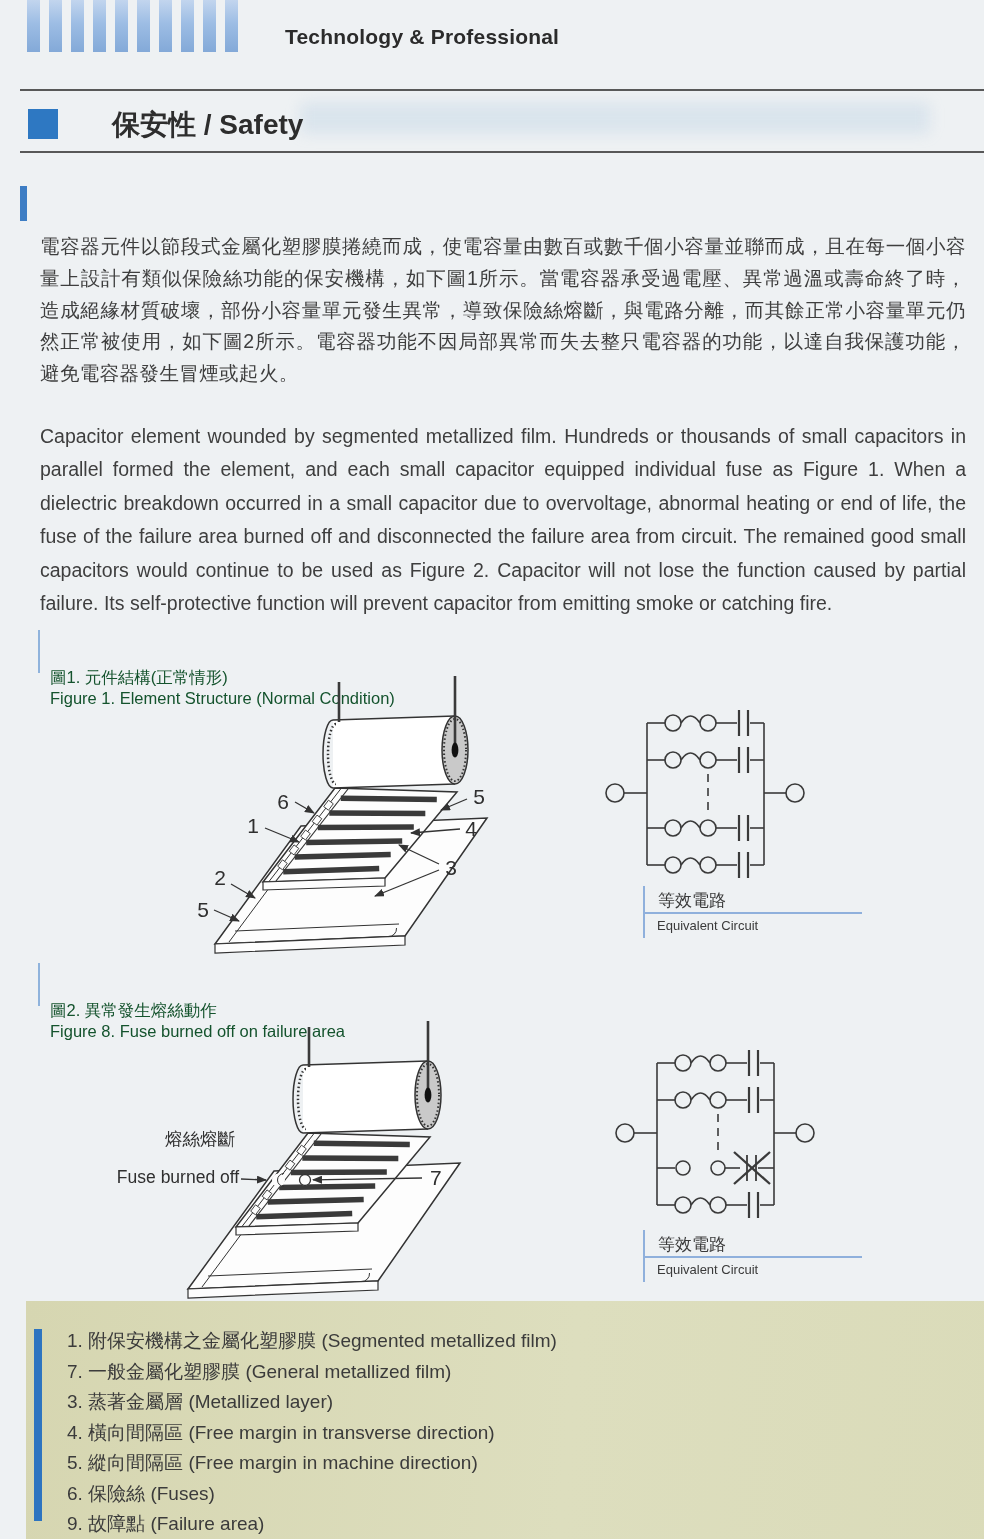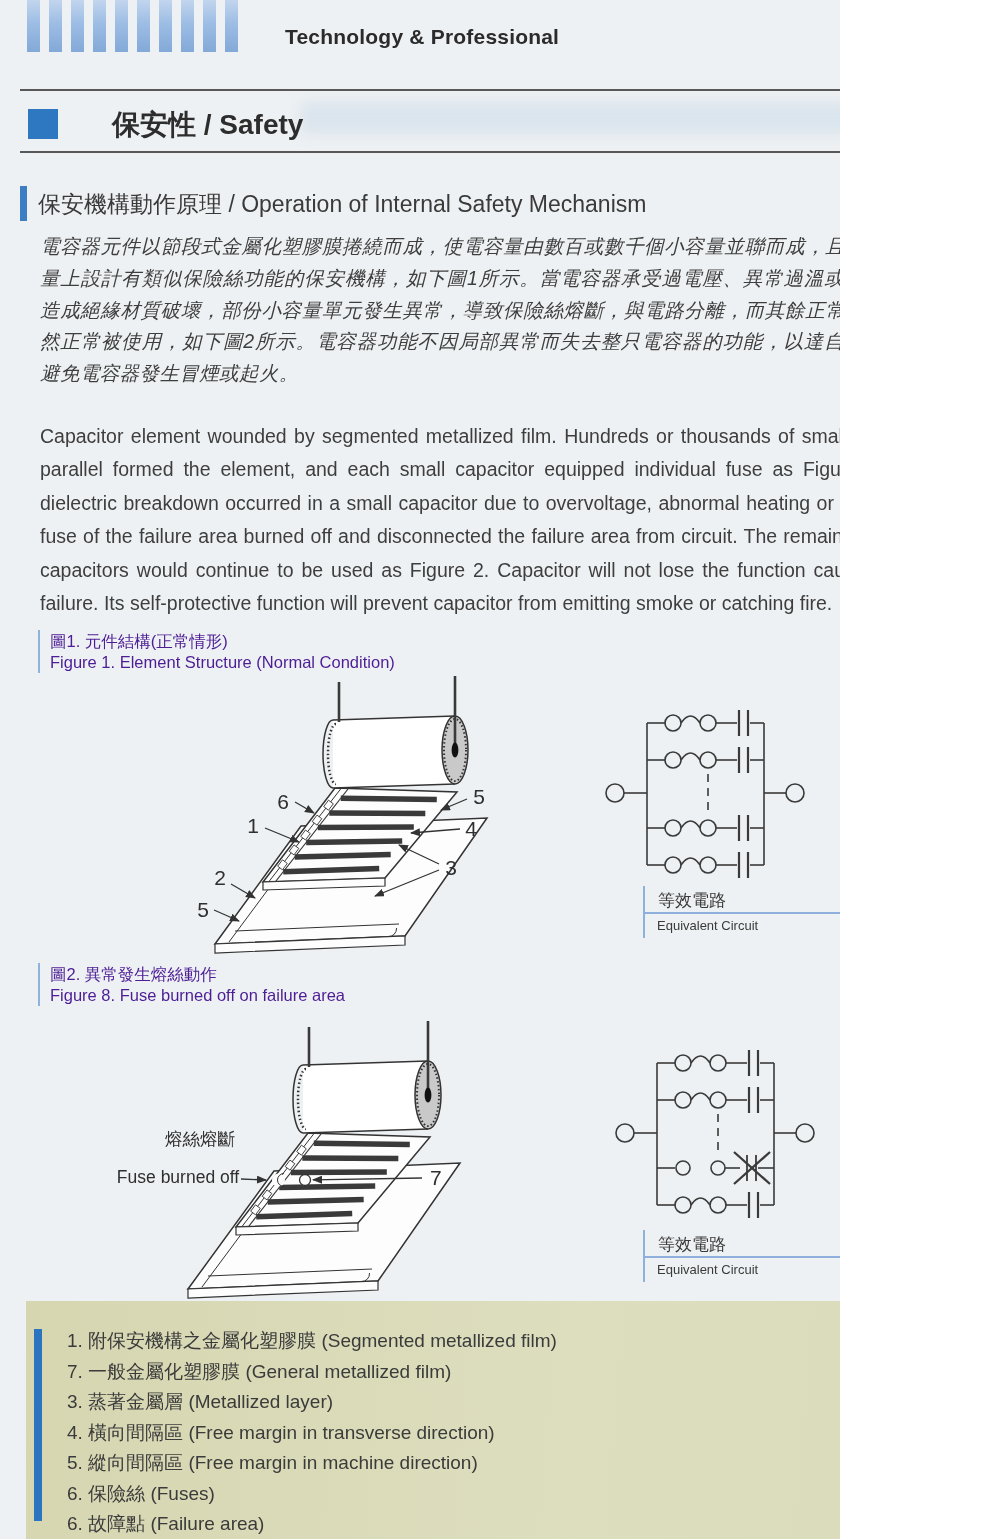--- a/index.html
+++ b/index.html
@@ -1,40 +1,40 @@
 <!DOCTYPE html>
 <html><head>
 <meta charset="utf-8">
 <style>
   html,body{margin:0;padding:0;}
-  .page{position:relative;width:840px;height:1539px;background:#eef1f3;overflow:hidden;
+  .page{position:relative;width:984px;height:1539px;background:#eef1f3;overflow:hidden;
         font-family:"Liberation Sans",sans-serif;color:#353535;}
   .abs{position:absolute;}
 
   
   .stripes{left:27px;top:0;width:220px;height:52px;
     background-image:repeating-linear-gradient(90deg, rgba(238,241,243,0) 0 13px, #eef1f3 13px 22px),
                      linear-gradient(180deg,#c2d5ee 0%,#9dbde4 45%,#83a9d8 100%);}
   .brand{left:285px;top:25px;font-size:21px;font-weight:bold;color:#2b2b2b;letter-spacing:.2px;}
   .rule{height:0;border-top:2px solid #585858;}
   .ghost{left:300px;top:102px;width:630px;height:32px;background:rgba(150,185,220,.22);
          filter:blur(7px);border-radius:6px;}
   .banner-sq{left:28px;top:109px;width:30px;height:30px;background:#2e78c2;}
   .banner-title{left:70px;top:106px;font-size:28px;font-weight:bold;color:#2d2d2d;margin-left:42px;}
 
   
   .sub-bar{left:20px;top:186px;width:7px;height:35px;background:#3d7dc4;}
   .sub-title{left:38px;top:189px;font-size:23px;font-weight:400;color:#3a3a3a;}
 
   .para{left:40px;width:926px;text-align:justify;color:#3e3e3e;}
-  .para-zh{top:231px;font-size:19.5px;line-height:31.8px;letter-spacing:.4px;font-style:italic;}
+  .para-zh{top:231px;font-size:19.5px;line-height:31.8px;letter-spacing:.4px;}
   .para-en{top:420px;font-size:19.5px;line-height:33.4px;}
 
   .figcap-line{width:2px;background:#8fb3dc;}
-  .figcap{font-size:16.5px;color:#4c1d95;}
+  .figcap{font-size:16.5px;color:#14532d;margin-top:36px;}
 
   .circ-zh{font-size:17px;color:#3a3a3a;text-align:center;}
   .circ-en{font-size:13px;color:#3a3a3a;}
   .circ-hline{height:0;border-top:2px solid #8fb0dc;}
   .circ-vline{width:2px;background:#8fb0dc;}
 
   
   .legend{left:14px;top:1301px;width:986px;height:238px;
           background:linear-gradient(95deg,#d6d6b1 0%,#dddebe 55%,#dadbb9 100%);margin-left:12px;}
   .legend-bar{left:8px;top:28px;width:8px;height:192px;background:#2d74c0;}
@@ -51,21 +51,20 @@
   <div class="abs stripes"></div>
   <div class="abs brand">Technology &amp; Professional</div>
   <div class="abs rule" style="left:20px;top:89px;width:965px;"></div>
   <div class="abs ghost"></div>
 
   <div class="abs banner-sq"></div>
   <div class="abs banner-title">保安性 / Safety</div>
   <div class="abs rule" style="left:20px;top:151px;width:965px;"></div>
 
   <div class="abs sub-bar"></div>
-  <div class="abs sub-title">保安機構動作原理 / Operation of Internal Safety Mechanism</div>
 
   <div class="abs para para-zh">電容器元件以節段式金屬化塑膠膜捲繞而成，使電容量由數百或數千個小容量並聯而成，且在每一個小容量上設計有類似保險絲功能的保安機構，如下圖1所示。當電容器承受過電壓、異常過溫或壽命終了時，造成絕緣材質破壞，部份小容量單元發生異常，導致保險絲熔斷，與電路分離，而其餘正常小容量單元仍然正常被使用，如下圖2所示。電容器功能不因局部異常而失去整只電容器的功能，以達自我保護功能，避免電容器發生冒煙或起火。</div>
   <div class="abs para para-en">Capacitor element wounded by segmented metallized film.  Hundreds or thousands of small capacitors in parallel formed the element, and each small capacitor equipped individual fuse as Figure 1.  When a dielectric breakdown occurred in a small capacitor due to overvoltage, abnormal heating or end of life, the fuse of the failure area burned off and disconnected the failure area from circuit.  The remained good small capacitors would continue to be used as Figure 2.  Capacitor will not lose the function caused by partial failure.  Its self-protective function will prevent capacitor from emitting smoke or catching fire.</div>
 
   <div class="abs figcap-line" style="left:38px;top:630px;height:43px;"></div>
   <div class="abs figcap" style="left:50px;top:631px;">圖1. 元件結構(正常情形)</div>
   <div class="abs figcap" style="left:50px;top:653px;">Figure 1.  Element Structure (Normal Condition)</div>
 
   <svg style="left:183px;top:668px;" width="480" height="290" viewBox="0 0 480 290">
     <defs>
@@ -326,17 +325,17 @@
 
   <div class="abs legend">
     <div class="abs legend-bar"></div>
     <div class="abs legend-list">
       <div>1. 附保安機構之金屬化塑膠膜 (Segmented metallized film)</div>
       <div>7. 一般金屬化塑膠膜 (General metallized film)</div>
       <div>3. 蒸著金屬層 (Metallized layer)</div>
       <div>4. 橫向間隔區 (Free margin in transverse direction)</div>
       <div>5. 縱向間隔區 (Free margin in machine direction)</div>
       <div>6. 保險絲 (Fuses)</div>
-      <div>6. 故障點 (Failure area)</div>
+      <div>9. 故障點 (Failure area)</div>
     </div>
   </div>
 
 </div>
 
 </body></html>

